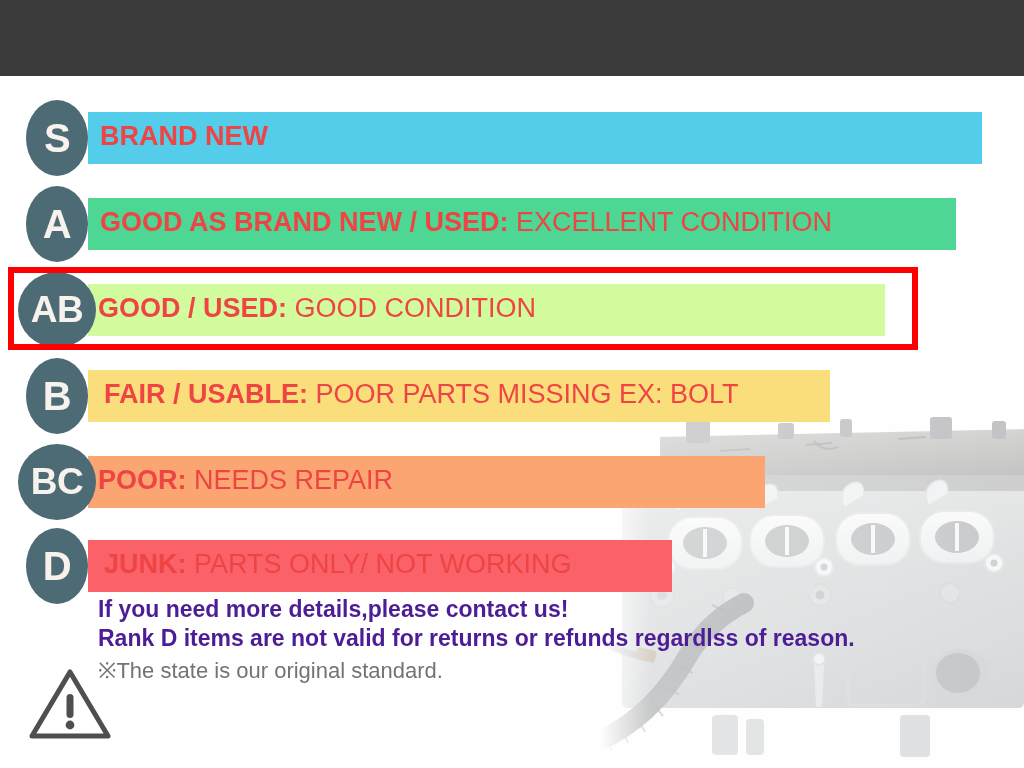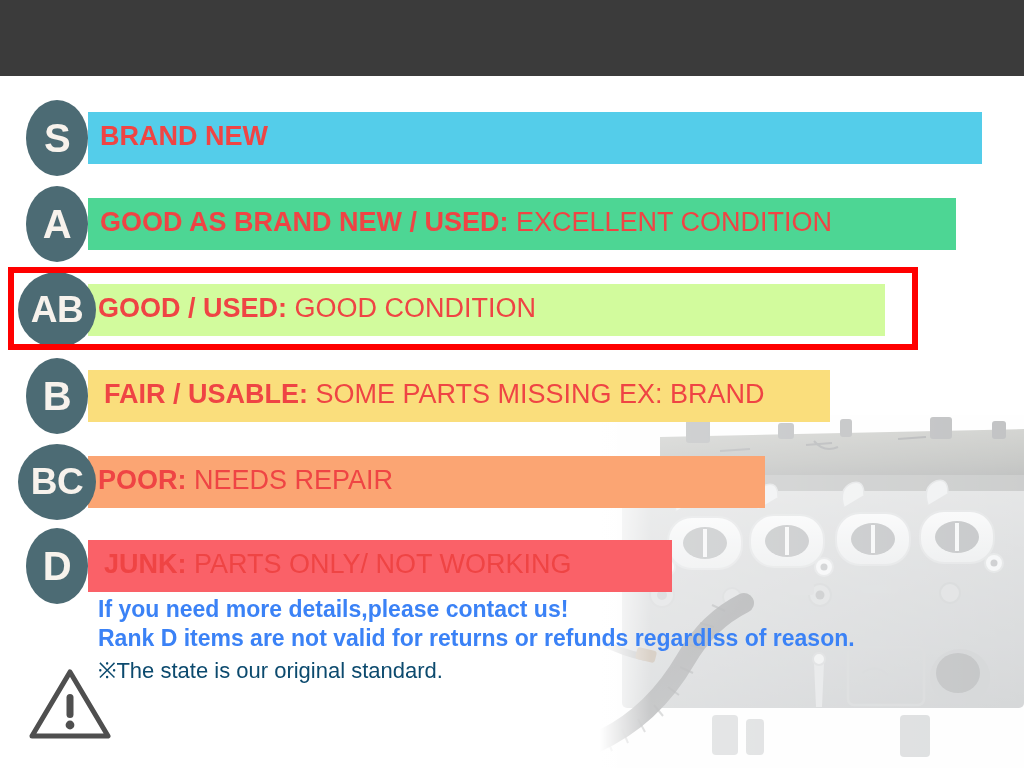--- a/index.html
+++ b/index.html
@@ -129,35 +129,35 @@
     background: transparent;
     z-index: 6;
     pointer-events: none;
   }
 
   
   .notice-red {
     position: absolute;
     left: 98px;
     z-index: 7;
-    color: #3b82f6;
+    color: #4c1d95;
     font-weight: bold;
     font-size: 23px;
     line-height: 28px;
     white-space: nowrap;
     font-family: "Liberation Sans", sans-serif;
   }
   .notice-red.line1 { top: 595px; }
   .notice-red.line2 { top: 624px; }
 
   .notice-note {
     position: absolute;
     left: 98px;
     z-index: 7;
-    color: #0c4a6e;
+    color: #737373;
     font-weight: 400;
     font-size: 22px;
     line-height: 28px;
     white-space: nowrap;
     font-family: "Liberation Sans", sans-serif;
   }
   .notice-note.n1 { top: 657px; }
   .notice-note.n2 { top: 686px; }
   .notice-note.n3 { top: 715px; }
   .notice-note.n4 { top: 740px; }
@@ -338,21 +338,21 @@
       <span class="strong">GOOD / USED:</span><span class="normal"> GOOD CONDITION</span>
     </div>
   </div>
 
   <div class="rank-row" style="top:358px;">
     <div class="rank-bar" style="background:#fade7c;width:742px;"></div>
     <div class="rank-badge">
       <span class="rank-badge-label">B</span>
     </div>
     <div class="rank-text" style="left:104px;">
-      <span class="strong">FAIR / USABLE:</span><span class="normal"> SOME PARTS MISSING EX: BRAND</span>
+      <span class="strong">FAIR / USABLE:</span><span class="normal"> POOR PARTS MISSING EX: BOLT</span>
     </div>
   </div>
 
   <div class="rank-row" style="top:444px;">
     <div class="rank-bar" style="background:#fba573;width:677px;"></div>
     <div class="rank-badge wide">
       <span class="rank-badge-label">BC</span>
     </div>
     <div class="rank-text" style="left:98px;">
       <span class="strong">POOR:</span><span class="normal"> NEEDS REPAIR</span>

